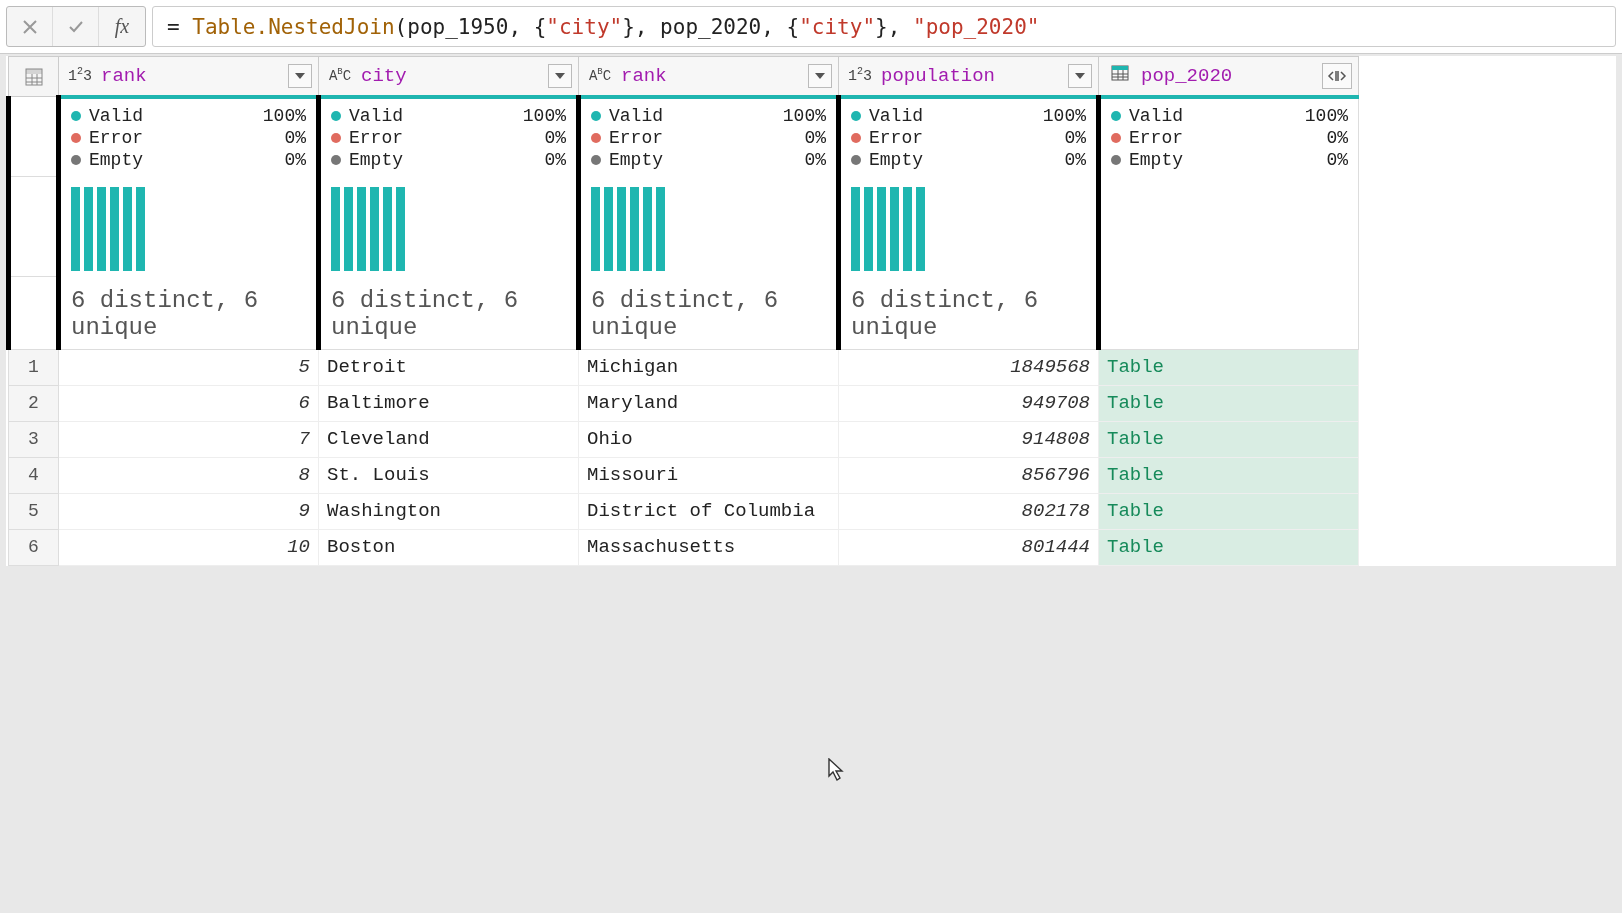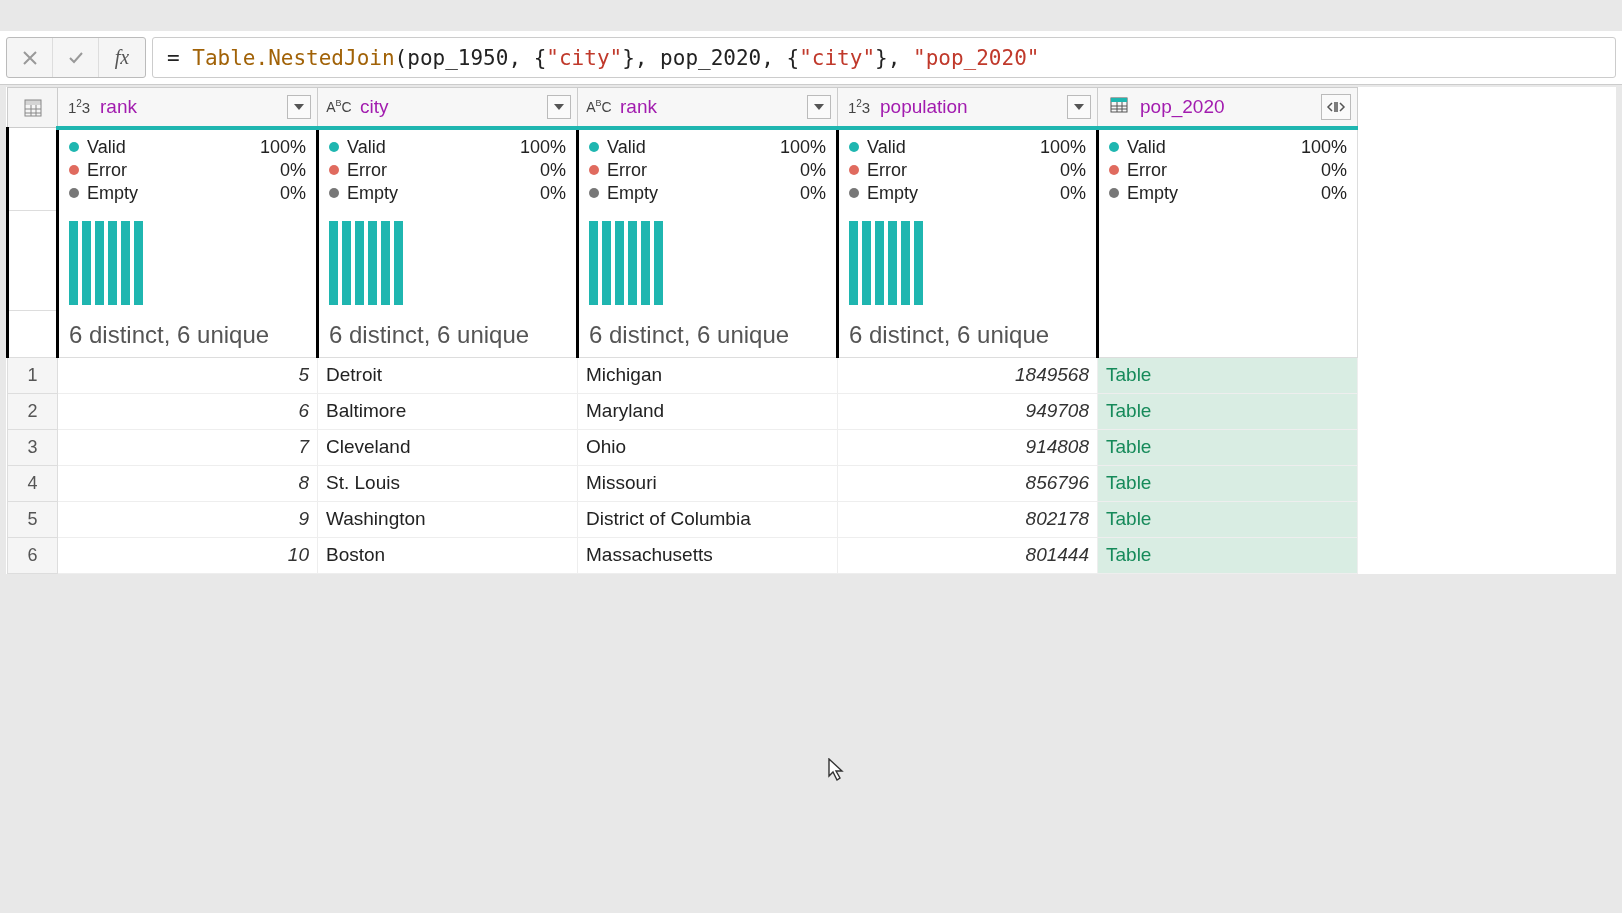--- a/index.html
+++ b/index.html
@@ -8,21 +8,20 @@
     background: #e8e8e8;
     font-size: 17px;
     color: #222;
   }
   .formula-bar {
     display: flex;
     align-items: stretch;
     background: #fff;
     border-bottom: 1px solid #ccc;
     height: 54px;
-    margin-top: 31px;
   }
   .formula-controls {
     display: flex;
     align-items: center;
     gap: 0;
     border: 1px solid #bbb;
     background: #f5f5f5;
     margin: 6px 6px 6px 6px;
     border-radius: 3px;
   }
@@ -59,20 +58,21 @@
     white-space: pre;
     overflow: hidden;
   }
   .str { color: #c0392b; }
   .fn { color: #a16207; }
   .plain { color: #222; }
 
   .grid-wrap {
     margin: 2px 6px;
     background: #fff;
+    font-family: Liberation Mono, monospace;
   }
   table.grid {
     border-collapse: collapse;
     width: auto;
   }
   .corner-cell {
     width: 50px;
     background: #f5f5f5;
     border: 1px solid #ccc;
     text-align: center;
@@ -123,21 +123,21 @@
     height: 26px;
     border: 1px solid #bbb;
     background: #fafafa;
     display: flex;
     align-items: center;
     justify-content: center;
     cursor: pointer;
   }
 
   tr.quality-row td, tr.hist-row td, tr.distinct-row td {
-    border-left: 3px solid #000000;
+    border-left: 5px solid #000000;
     border-right: 1px solid #ddd;
     background: #fff;
     vertical-align: top;
     padding: 6px 10px;
   }
   tr.distinct-row td { border-bottom: 1px solid #ddd; padding-bottom:8px; }
   .quality-list { list-style: none; font-size: 18px; }
   .quality-list li { display: flex; align-items: center; justify-content: space-between; padding: 1px 0; }
   .q-label { display: flex; align-items: center; gap: 8px; }
   .dot { width: 10px; height: 10px; border-radius: 50%; display:inline-block; }

